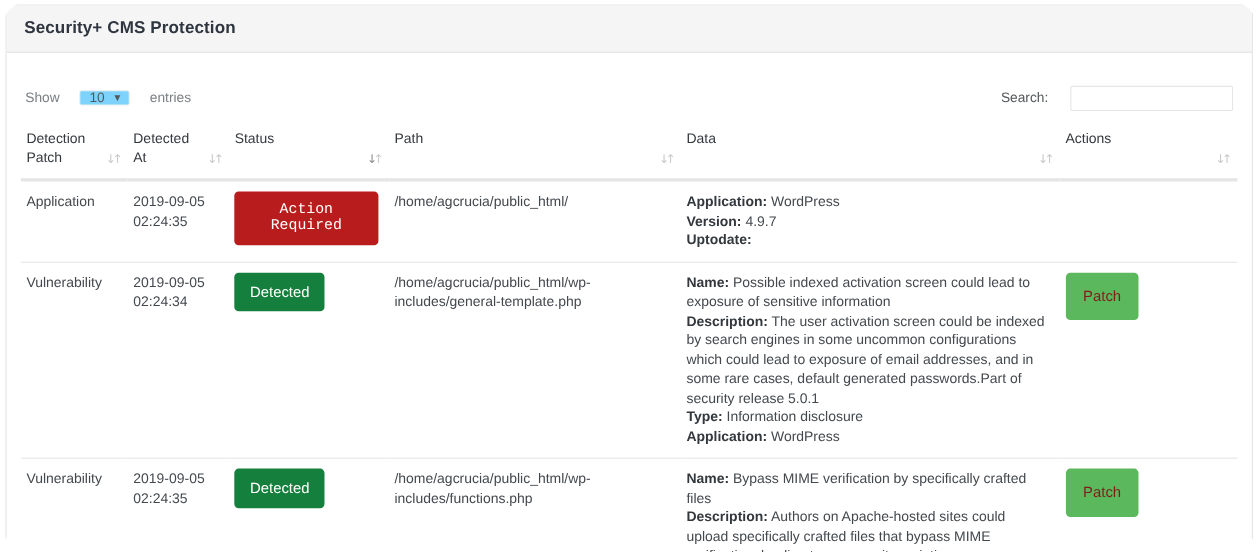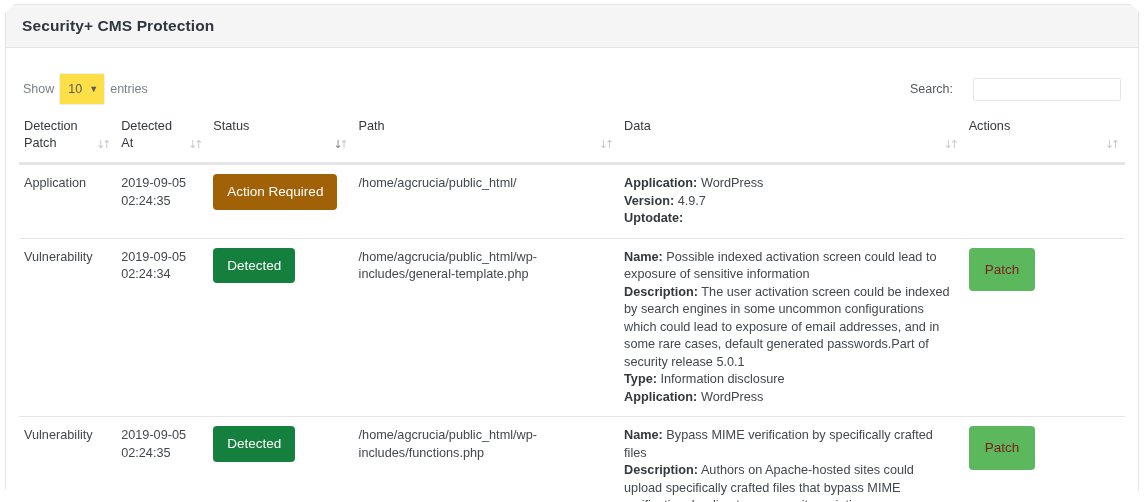--- a/index.html
+++ b/index.html
@@ -53,32 +53,32 @@
     align-items: center;
     height: 44px;
     padding-top: 10px;
     box-sizing: border-box;
   }
   .length-menu {
     font-size: 12.5px;
     color: #7b8085;
     display: flex;
     align-items: center;
-    gap: 5px;
+    gap: 18px;
     padding-left: 4px;
   }
   .select-wrap {
     position: relative;
     display: inline-flex;
     align-items: center;
     border: 1px solid #eceeef;
-    background: #fde047;
+    background: #7dd3fc;
     border-radius: 2px;
     padding: 2px 22px 2px 8px;
-    height: 32px;
+    height: 14px;
     box-sizing: border-box;
   }
   .select-wrap .sel-value {
     font-size: 12.5px;
     color: #55595c;
   }
   .select-wrap .caret {
     position: absolute;
     right: 6px;
     top: 50%;
@@ -177,21 +177,21 @@
     font-size: 13.5px;
     line-height: 1;
     border: none;
     border-radius: 4px;
     padding: 11px 14px;
     cursor: pointer;
     font-family: "Liberation Sans", sans-serif;
     text-align: center;
     margin-top: -1px;
   }
-  .badge-danger  { background: #a16207; }
+  .badge-danger  { background: #b91c1c; font-family: Liberation Mono, monospace; }
   .badge-warning { background: #15803d; }
   .btn-patch {
     display: inline-block;
     background: #5cb85c;
     color: #7f1d1d;
     font-size: 13.5px;
     line-height: 1;
     border: none;
     border-radius: 4px;
     padding: 15px 16px;

